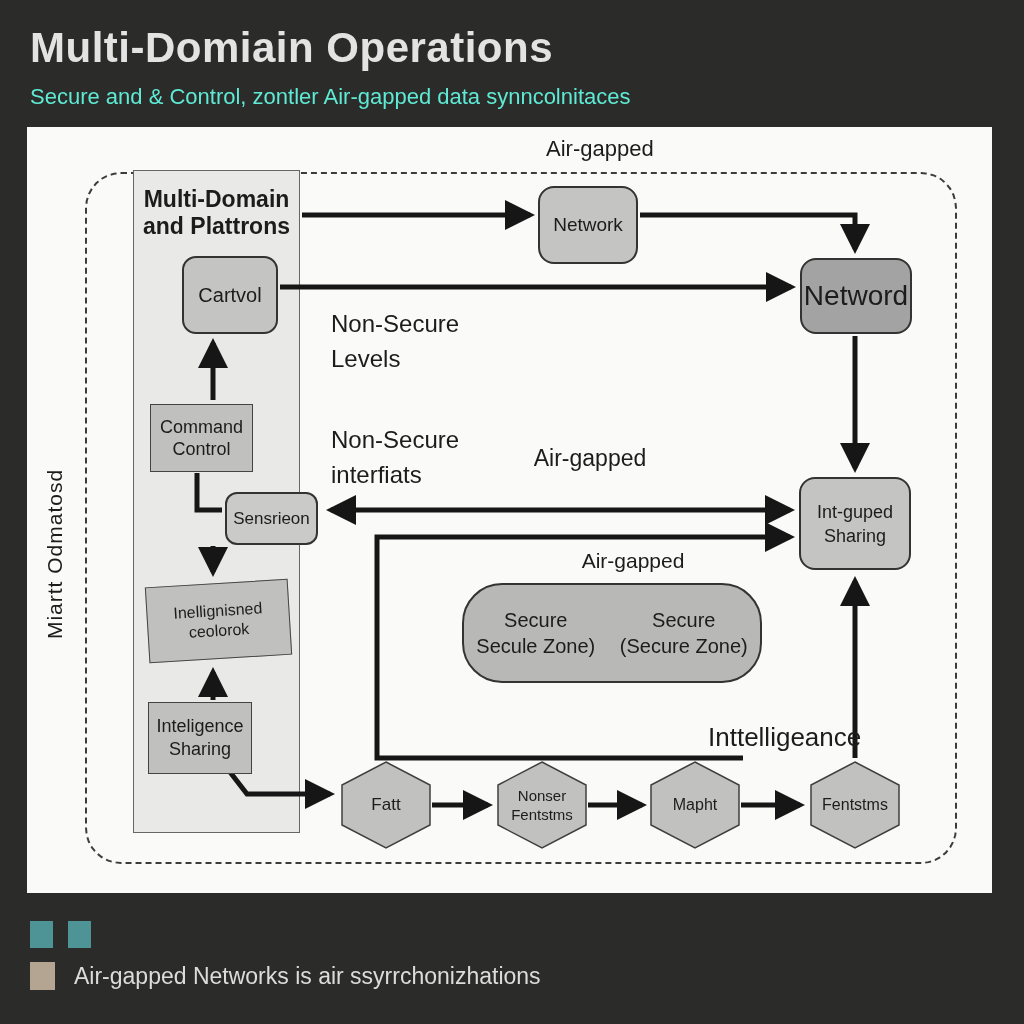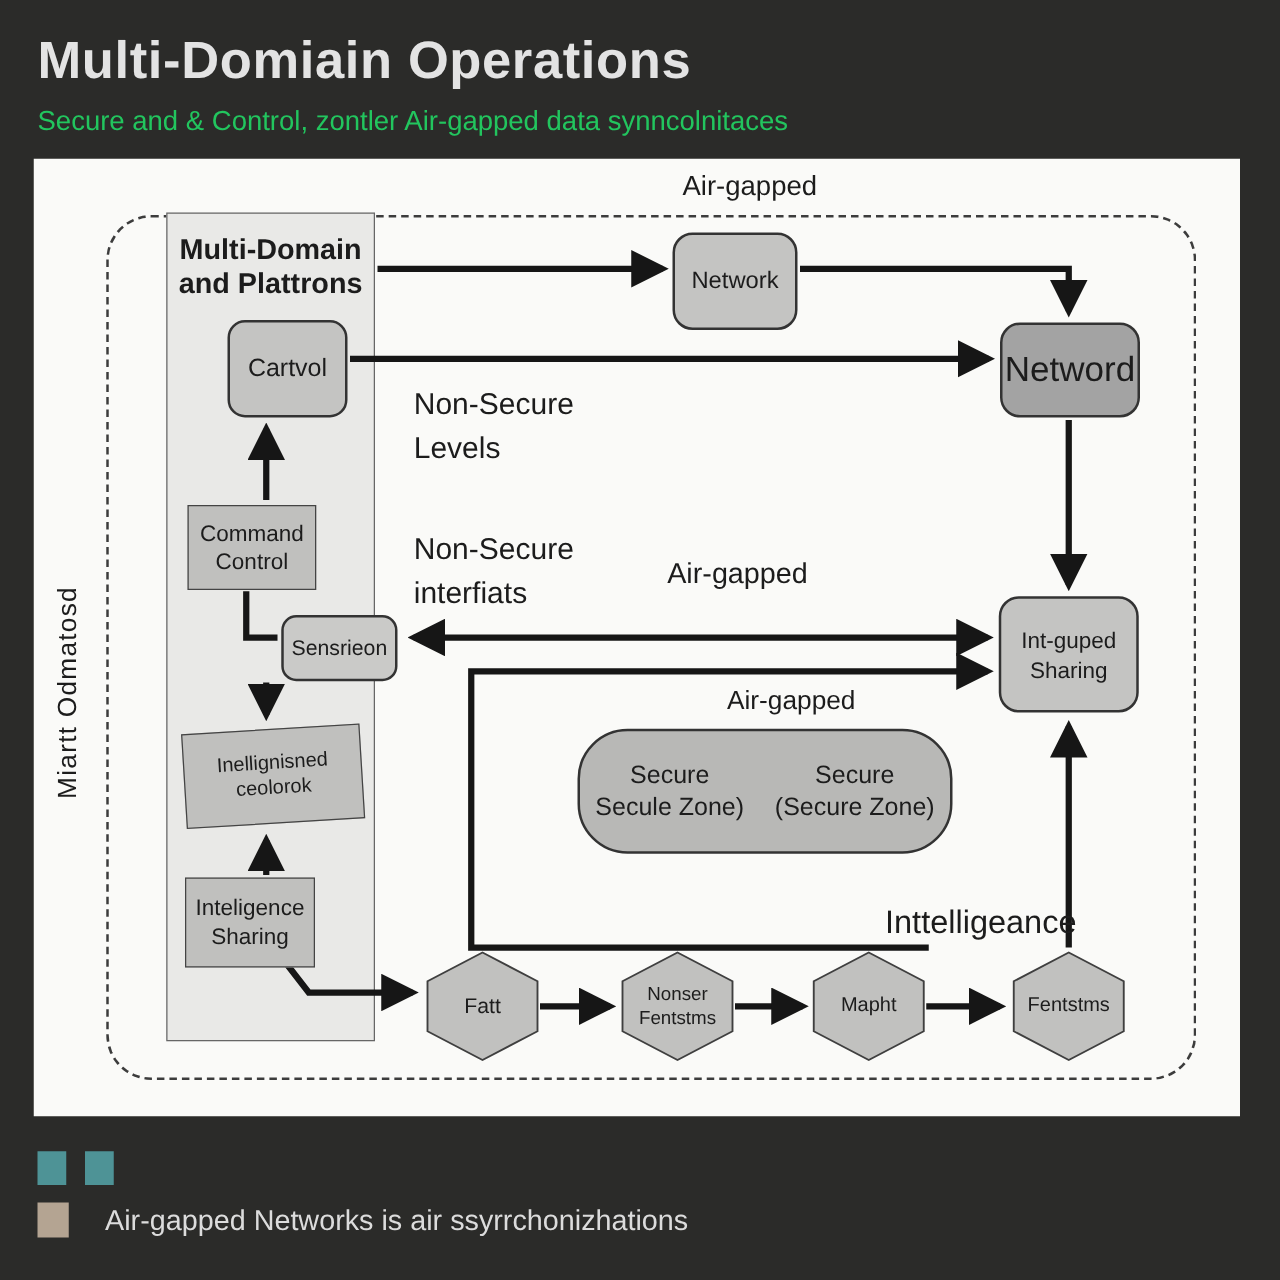--- a/index.html
+++ b/index.html
@@ -1,20 +1,20 @@
 <!DOCTYPE html>
 <html><head>
 <meta charset="utf-8">
 <style>
   html,body{margin:0;padding:0;background:#2b2b29;}
   .canvas{position:relative;width:980px;height:1024px;background:#2b2b29;overflow:hidden;
           font-family:"Liberation Sans",sans-serif;color:#1c1c1c;padding-left:12px;}
   .abs{position:absolute;}
   .hdr-title{left:30px;top:24px;font-size:42px;font-weight:bold;color:#e3e3e3;letter-spacing:.5px;}
-  .hdr-sub{left:30px;top:84px;font-size:22px;color:#22c55e;}
+  .hdr-sub{left:30px;top:84px;font-size:22px;color:#5eead4;}
   .panel{left:27px;top:127px;width:973px;height:766px;background:#fafaf8;}
   .dashed{left:85px;top:172px;width:868px;height:688px;border:2px dashed #3c3c3c;border-radius:36px;}
   .column{left:133px;top:170px;width:167px;height:663px;background:#e9e9e7;border:1px solid #666;box-sizing:border-box;}
   .lbl{white-space:nowrap;}
   .center{text-align:center;white-space:normal;}
   .node{display:flex;flex-direction:column;align-items:center;justify-content:center;
         text-align:center;box-sizing:border-box;background:#c4c4c2;border:2px solid #333;}
   .sq{border:1.5px solid #444;background:#c0c0be;}
   .line{display:block;}
   .line:empty{display:none;}
@@ -145,15 +145,15 @@
 
   </div>
   <div class="abs hexlbl" style="left:813px;top:776px;width:84px;height:58px;font-size:16px;line-height:20px;">
     <span class="line">Fentstms</span>
 
   </div>
 
   <div class="legend-sq" style="left: 30px; top: 921px; width: 23px; height: 27px; background: rgb(78, 147, 150);"></div>
   <div class="legend-sq" style="left: 68px; top: 921px; width: 23px; height: 27px; background: rgb(78, 147, 150);"></div>
   <div class="legend-sq" style="left: 30px; top: 962px; width: 25px; height: 28px; background: rgb(180, 164, 146);"></div>
-  <div class="legend-text" style="left:84px;top:963px;">Air-gapped Networks is air ssyrrchonizhations</div>
+  <div class="legend-text" style="left:74px;top:963px;">Air-gapped Networks is air ssyrrchonizhations</div>
 
 </div>
 
 </body></html>

